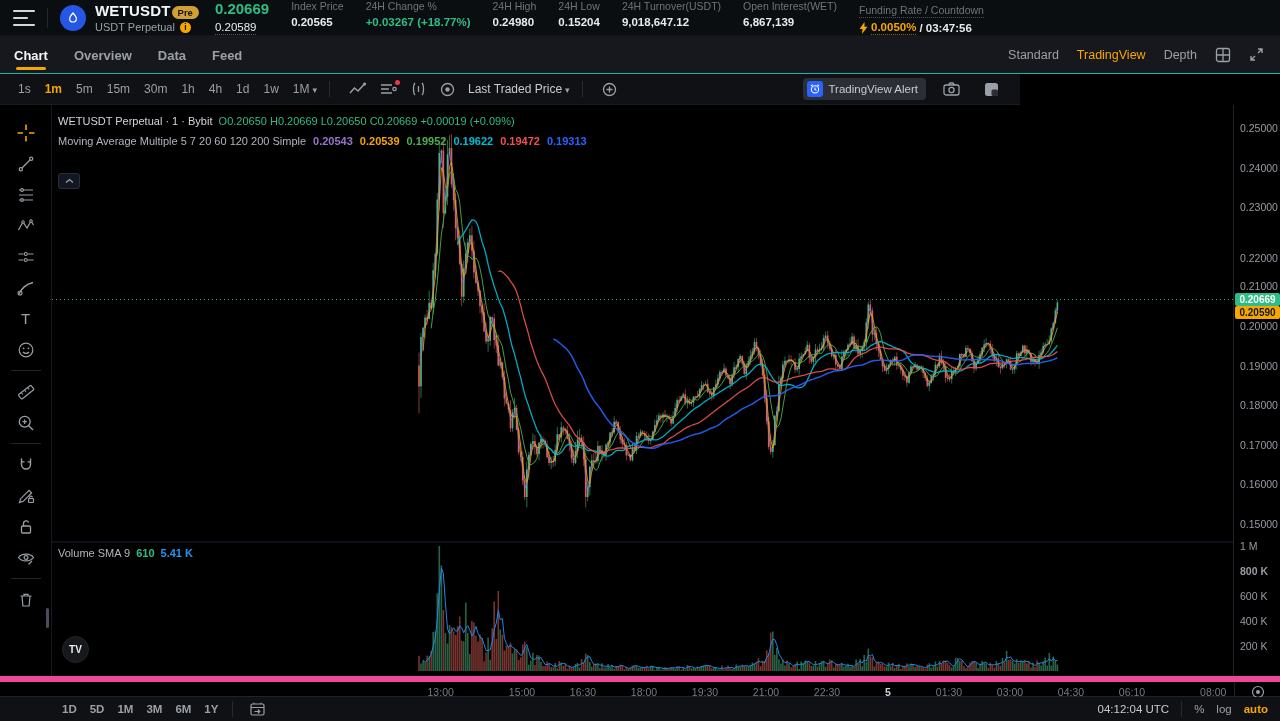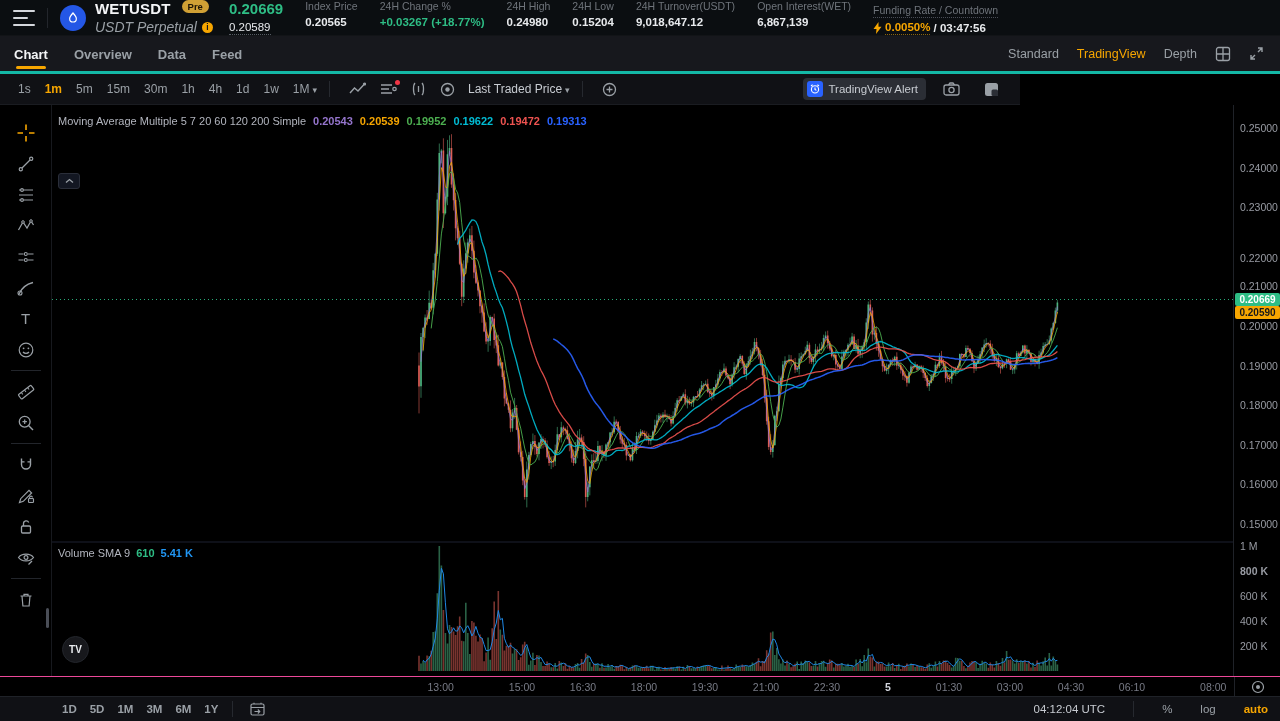--- a/index.html
+++ b/index.html
@@ -8,40 +8,40 @@
   .app { position:absolute; inset:0; }
 
   
   .topbar { position:absolute; left:0; top:0; width:1280px; height:36px; background:#0b0e11; display:flex; align-items:center; border-bottom:1px solid #121417; }
   .hamburger { width:22px; height:16px; margin-left:13px; display:flex; flex-direction:column; justify-content:space-between; cursor:pointer; }
   .hamburger span { display:block; height:2px; background:#d4d7dc; border-radius:1px; }
   .hamburger span:nth-child(2){ width:70%; }
   .topdiv { width:1px; height:20px; background:#23262c; margin:0 12px; }
   .bybit-logo { width:26px; height:26px; border-radius:50%; background:#2457e6; display:flex; align-items:center; justify-content:center; margin-right:9px; }
   .sym-block { margin-right:16px; }
-  .sym-row { display:flex; align-items:flex-start; gap:11px; }
+  .sym-row { display:flex; align-items:flex-end; gap:1px; }
   .sym-title { font-size:15px; font-weight:bold; color:#f4f5f7; letter-spacing:.2px; }
   .pre-badge { background:#d0a035; color:#1d1405; font-size:9.5px; font-weight:bold; padding:1px 6px; border-radius:7px; }
   .sym-sub { display:flex; align-items:center; gap:5px; margin-top:2px; }
-  .sym-sub-label { font-size:14px; color:#9aa0a6;font-style:italic; }
+  .sym-sub-label { font-size:11px; color:#9aa0a6; }
   .info-i { width:11px; height:11px; border-radius:50%; background:#f7a600; color:#17181c; font-size:8.5px; font-weight:bold; display:flex; align-items:center; justify-content:center; }
   .price-block { margin-right:22px; }
   .last-price { font-size:15px; font-weight:bold; color:#2ebd85; }
   .mark-price { font-size:11.5px; color:#e8eaed; margin-top:2px; display:inline-block; border-bottom:1px dotted #565b63; padding-bottom:1px; }
   .stats { display:flex; align-items:flex-start; gap:22px; }
   .stat .lbl { font-size:10.5px; color:#6f747b; white-space:nowrap; }
   .stat .val { font-size:11.5px; font-weight:bold; color:#e8eaed; margin-top:4px; white-space:nowrap; }
   .stat .val.green { color:#2ebd85; }
   .stat .lbl.dotted { border-bottom:1px dotted #4a4e57; padding-bottom:1px; display:inline-block; }
   .funding-val { display:flex; align-items:center; gap:3px; font-size:11.5px; font-weight:bold; margin-top:3px; }
   .funding-rate { color:#f7a600; border-bottom:1px dotted #8a6410; padding-bottom:1px; }
   .funding-cd { color:#e8eaed; }
 
   
-  .tabrow { position:absolute; left:0; top:36px; width:1280px; height:38px; background:#17181d; display:flex; align-items:center; border-bottom:3px solid #14b8a6; }
+  .tabrow { position:absolute; left:0; top:36px; width:1280px; height:38px; background:#17181d; display:flex; align-items:center; border-bottom:1px solid #14b8a6; }
   .tabs { display:flex; gap:26px; margin-left:14px; }
   .tab { font-size:13px; font-weight:bold; color:#9aa0a6; padding:10px 0 8px; position:relative; cursor:pointer; }
   .tab.active { color:#f4f5f7; }
   .tab.active::after { content:""; position:absolute; left:2px; right:2px; bottom:1px; height:3px; border-radius:2px; background:#f7a600; }
   .tabrow-right { margin-left:auto; display:flex; align-items:center; gap:18px; margin-right:16px; }
   .viewmode { font-size:12.5px; color:#9aa0a6; cursor:pointer; }
   .viewmode.active { color:#f7a600; }
   .tr-icon { cursor:pointer; display:flex; align-items:center; }
 
   
@@ -83,30 +83,30 @@
   .vol-legend .s { color:#2196f3; font-weight:bold; margin-left:6px; }
   .tv-logo { position:absolute; left:10px; top:531px; width:27px; height:27px; border-radius:50%; background:#17181c; border:1px solid #23262c; color:#e8eaed; font-size:10px; font-weight:bold; display:flex; align-items:center; justify-content:center; cursor:pointer; }
 
   .price-axis { position:absolute; left:1233px; top:0; width:47px; height:571px; border-left:1px solid #1f2228; background:#000; }
   .ytick { position:absolute; left:6px; font-size:10.5px; color:#989ba3; }
   .badge { position:absolute; left:1px; width:45px; height:13px; border-radius:2px; font-size:10px; font-weight:bold; text-align:center; line-height:13px; }
   .badge.green { background:#2ebd85; color:#fff; }
   .badge.yellow { background:#f7a600; color:#16171a; }
 
   
-  .time-axis { position:absolute; left:0; top:676px; width:1280px; height:21px; background:#000; border-top:1px solid #ec4899; border-bottom:1px solid #1f2228; }
+  .time-axis { position:absolute; left:0; top:676px; width:1280px; height:21px; background:#000; border-top:6px solid #ec4899; border-bottom:1px solid #1f2228; }
   .xtick { position:absolute; top:4px; font-size:10.5px; color:#787b86; transform:translateX(-50%); }
   .xtick.em { color:#d1d4dc; font-weight:bold; }
   .ta-corner { position:absolute; right:0; top:0; width:46px; height:20px; border-left:1px solid #1f2228; display:flex; align-items:center; justify-content:center; cursor:pointer; }
 
   
   .bottombar { position:absolute; left:0; top:697px; width:1280px; height:24px; background:#101115; display:flex; align-items:center; }
   .rng { font-size:11.5px; font-weight:bold; color:#9aa0a6; margin-left:13px; cursor:pointer; }
   .rng:first-child { margin-left:62px; }
-  .bb-right { margin-left:auto; display:flex; align-items:center; margin-right:12px; gap:28px; }
+  .bb-right { margin-left:auto; display:flex; align-items:center; margin-right:12px; gap:12px; }
   .clock { font-size:11.5px; color:#c7cbd1; cursor:pointer; }
   .scale-btn { font-size:11.5px; color:#9aa0a6; cursor:pointer; }
   .scale-btn.active { color:#f7a600; font-weight:bold; }
   svg.ic { display:block; }
 </style>
 </head>
 <body>
 
 <div class="app">
 
@@ -388,20 +388,24 @@
           <polyline points="371.1,245.4 373.1,222.5 375.1,216.5 377.2,208.1 379.2,204.9 381.2,188.6 383.3,172.2 385.3,136.2 387.3,97.0 389.4,62.6 391.4,67.2 393.4,81.8 395.5,83.1 397.5,61.3 399.5,57.2 401.6,72.5 403.6,99.2 405.6,117.2 407.7,138.4 409.7,161.2 411.7,171.3 413.8,167.8 415.8,149.7 417.8,138.6 419.9,137.8 421.9,147.8 423.9,163.6 426.0,176.9 428.0,188.2 430.0,198.1 432.1,211.7 434.1,223.4 436.1,232.9 438.2,228.1 440.2,220.5 442.2,220.3 444.3,229.7 446.3,245.4 448.3,252.8 450.4,263.4 452.4,274.4 454.4,288.0 456.5,298.9 458.5,308.9 460.5,311.8 462.6,311.2 464.6,311.7 466.6,325.0 468.7,341.3 470.7,358.2 472.7,373.2 474.8,377.4 476.8,368.9 478.8,351.2 480.9,341.6 482.9,338.9 484.9,342.2 487.0,342.8 489.0,340.1 491.0,335.7 493.1,336.4 495.1,342.4 497.1,349.9 499.2,355.5 501.2,357.0 503.2,352.6 505.3,343.6 507.3,335.5 509.3,327.9 511.4,326.2 513.4,323.9 515.4,327.8 517.4,332.7 519.5,342.0 521.5,350.0 523.5,352.4 525.6,346.2 527.6,337.7 529.6,334.7 531.7,341.2 533.7,361.0 535.7,376.1 537.8,378.6 539.8,366.4 541.8,357.8 543.9,356.0 545.9,351.2 547.9,348.5 550.0,345.4 552.0,348.6 554.0,345.6 556.1,342.4 558.1,334.8 560.1,330.7 562.2,323.9 564.2,320.3 566.2,320.0 568.3,326.0 570.3,333.3 572.3,337.9 574.4,343.2 576.4,346.8 578.4,351.9 580.5,349.3 582.5,347.7 584.5,339.6 586.6,335.6 588.6,329.4 590.6,328.5 592.7,328.5 594.7,330.8 596.7,333.5 598.8,334.4 600.8,332.2 602.8,326.9 604.9,320.8 606.9,315.4 608.9,312.9 611.0,310.9 613.0,311.3 615.0,310.8 617.1,312.4 619.1,314.6 621.1,314.5 623.2,310.8 625.2,303.1 627.2,297.9 629.3,294.0 631.3,292.0 633.3,293.0 635.4,294.6 637.4,297.7 639.4,297.4 641.5,295.9 643.5,293.5 645.5,291.7 647.6,289.2 649.6,285.5 651.6,281.5 653.7,279.6 655.7,281.9 657.7,284.8 659.8,288.8 661.8,287.2 663.8,284.1 665.9,278.4 667.9,273.3 669.9,269.2 672.0,265.9 674.0,267.1 676.0,269.1 678.1,274.4 680.1,274.1 682.1,270.4 684.2,264.6 686.2,259.3 688.2,255.5 690.3,254.4 692.3,259.5 694.3,262.7 696.4,261.8 698.4,255.7 700.4,251.0 702.5,244.8 704.5,242.2 706.5,243.2 708.6,250.6 710.6,259.6 712.6,274.1 714.7,293.1 716.7,317.2 718.7,335.1 720.8,343.0 722.8,332.5 724.8,319.0 726.9,298.7 728.9,286.2 730.9,270.6 733.0,262.8 735.0,257.2 737.0,255.5 739.1,255.6 741.1,255.8 743.1,259.3 745.2,262.0 747.2,260.7 749.2,256.2 751.3,251.3 753.3,248.8 755.3,244.9 757.4,246.2 759.4,249.9 761.4,253.9 763.5,251.1 765.5,247.6 767.5,245.0 769.6,244.4 771.6,239.9 773.6,235.4 775.7,234.0 777.7,237.5 779.7,244.4 781.8,248.3 783.8,253.6 785.8,257.0 787.9,261.7 789.9,258.9 791.9,254.0 794.0,247.5 796.0,243.6 798.0,241.2 800.1,236.8 802.1,238.2 804.1,238.6 806.1,244.4 808.2,244.9 810.2,245.5 812.2,241.6 814.3,232.2 816.3,218.0 818.3,207.4 820.4,211.4 822.4,220.9 824.4,232.0 826.5,237.5 828.5,246.3 830.5,253.8 832.6,260.4 834.6,263.6 836.6,263.3 838.7,259.5 840.7,256.9 842.7,254.1 844.8,256.2 846.8,257.6 848.8,261.9 850.9,265.2 852.9,268.8 854.9,273.1 857.0,272.0 859.0,268.9 861.0,263.6 863.1,261.0 865.1,262.1 867.1,261.8 869.2,263.2 871.2,264.3 873.2,268.2 875.3,274.0 877.3,277.3 879.3,276.7 881.4,272.8 883.4,266.8 885.4,263.3 887.5,257.2 889.5,256.6 891.5,256.7 893.6,264.0 895.6,269.3 897.6,273.6 899.7,271.3 901.7,268.7 903.7,265.0 905.8,263.4 907.8,257.8 909.8,253.2 911.9,250.1 913.9,248.2 915.9,246.4 918.0,245.0 920.0,249.4 922.0,255.9 924.1,259.1 926.1,258.4 928.1,253.6 930.2,248.7 932.2,243.8 934.2,240.0 936.3,238.6 938.3,240.0 940.3,244.5 942.4,250.4 944.4,253.5 946.4,257.1 948.5,259.4 950.5,261.4 952.5,260.4 954.6,257.4 956.6,256.8 958.6,258.7 960.7,262.1 962.7,263.1 964.7,257.6 966.8,253.1 968.8,248.9 970.8,246.3 972.9,245.5 974.9,244.6 976.9,247.2 979.0,250.0 981.0,253.1 983.0,256.1 985.1,256.7 987.1,255.4 989.1,252.2 991.2,246.2 993.2,242.7 995.2,240.0 997.3,238.1 999.3,232.7 1001.3,225.6 1003.4,215.6 1005.4,207.0 " fill="none" stroke="#f7a600" stroke-width="0.9" opacity="0.9"></polyline>
           <polyline points="379.2,223.4 381.2,206.8 383.3,194.8 385.3,176.5 387.3,153.0 389.4,128.9 391.4,116.1 393.4,100.3 395.5,83.7 397.5,68.6 399.5,66.4 401.6,73.2 403.6,84.3 405.6,87.9 407.7,97.4 409.7,117.8 411.7,135.0 413.8,144.8 415.8,150.9 417.8,151.9 419.9,153.7 421.9,154.9 423.9,152.9 426.0,156.0 428.0,163.6 430.0,173.6 432.1,187.3 434.1,200.3 436.1,210.1 438.2,215.0 440.2,219.0 442.2,223.8 444.3,228.5 446.3,233.4 448.3,236.4 450.4,241.6 452.4,253.2 454.4,265.4 456.5,275.3 458.5,287.2 460.5,293.9 462.6,300.4 464.6,307.9 466.6,315.6 468.7,323.2 470.7,333.3 472.7,343.1 474.8,351.3 476.8,358.0 478.8,360.0 480.9,358.4 482.9,357.0 484.9,353.2 487.0,345.4 489.0,341.0 491.0,338.9 493.1,339.0 495.1,341.4 497.1,343.7 499.2,344.7 501.2,347.5 503.2,349.0 505.3,348.1 507.3,347.1 509.3,342.8 511.4,338.0 513.4,333.5 515.4,330.3 517.4,329.4 519.5,332.8 521.5,336.5 523.5,339.9 525.6,341.4 527.6,342.4 529.6,342.9 531.7,345.1 533.7,350.6 535.7,354.1 537.8,356.3 539.8,359.2 541.8,362.7 543.9,365.4 545.9,363.5 547.9,357.3 550.0,352.3 552.0,350.7 554.0,348.4 556.1,345.6 558.1,341.6 560.1,339.7 562.2,335.1 564.2,330.8 566.2,327.4 568.3,326.7 570.3,326.9 572.3,328.7 574.4,332.0 576.4,336.7 578.4,342.2 580.5,344.6 582.5,346.1 584.5,344.9 586.6,343.6 588.6,340.2 590.6,337.1 592.7,333.6 594.7,332.3 596.7,331.0 598.8,331.4 600.8,330.8 602.8,329.9 604.9,328.1 606.9,325.2 608.9,322.2 611.0,318.4 613.0,315.3 615.0,313.0 617.1,312.2 619.1,312.6 621.1,312.7 623.2,311.3 625.2,309.2 627.2,306.9 629.3,304.0 631.3,300.5 633.3,297.6 635.4,295.5 637.4,294.9 639.4,295.2 641.5,294.7 643.5,294.7 645.5,295.1 647.6,293.1 649.6,290.8 651.6,288.1 653.7,285.5 655.7,284.8 657.7,284.4 659.8,284.2 661.8,283.9 663.8,283.8 665.9,282.9 667.9,281.2 669.9,278.4 672.0,274.8 674.0,271.9 676.0,270.6 678.1,270.6 680.1,270.1 682.1,269.4 684.2,268.6 686.2,267.3 688.2,264.4 690.3,262.3 692.3,260.9 694.3,259.6 696.4,258.6 698.4,257.1 700.4,256.0 702.5,254.0 704.5,251.8 706.5,249.0 708.6,248.9 710.6,250.9 712.6,256.9 714.7,266.9 716.7,281.9 718.7,296.7 720.8,309.7 722.8,317.0 724.8,322.2 726.9,320.2 728.9,314.0 730.9,302.2 733.0,289.2 735.0,277.3 737.0,269.2 739.1,262.0 741.1,258.9 743.1,257.7 745.2,258.3 747.2,258.0 749.2,257.2 751.3,256.5 753.3,255.1 755.3,252.6 757.4,250.9 759.4,249.9 761.4,249.7 763.5,248.7 765.5,248.3 767.5,248.1 769.6,248.5 771.6,245.6 773.6,241.9 775.7,239.9 777.7,239.8 779.7,240.5 781.8,241.3 783.8,243.8 785.8,247.8 787.9,252.6 789.9,254.5 791.9,254.9 794.0,253.9 796.0,252.5 798.0,249.6 800.1,245.3 802.1,242.4 804.1,240.9 806.1,241.2 808.2,241.3 810.2,241.6 812.2,241.3 814.3,239.3 816.3,233.0 818.3,228.0 820.4,225.2 822.4,222.7 824.4,222.2 826.5,223.4 828.5,228.7 830.5,237.5 832.6,246.2 834.6,251.1 836.6,255.7 838.7,258.0 840.7,259.4 842.7,259.1 844.8,259.0 846.8,258.2 848.8,258.3 850.9,259.8 852.9,262.2 854.9,265.2 857.0,267.5 859.0,267.6 861.0,267.8 863.1,267.1 865.1,266.2 867.1,264.9 869.2,262.8 871.2,262.9 873.2,264.6 875.3,267.3 877.3,269.9 879.3,270.9 881.4,272.0 883.4,271.5 885.4,270.5 887.5,267.3 889.5,264.0 891.5,261.6 893.6,261.8 895.6,262.5 897.6,264.5 899.7,265.3 901.7,267.4 903.7,268.1 905.8,268.2 907.8,264.7 909.8,261.2 911.9,258.1 913.9,254.8 915.9,251.7 918.0,249.5 920.0,248.8 922.0,250.9 924.1,252.0 926.1,252.3 928.1,253.2 930.2,253.0 932.2,251.8 934.2,249.2 936.3,245.6 938.3,243.6 940.3,243.2 942.4,244.2 944.4,245.7 946.4,248.9 948.5,252.6 950.5,255.5 952.5,257.7 954.6,258.1 956.6,258.2 958.6,259.9 960.7,260.3 962.7,259.8 964.7,258.3 966.8,257.1 968.8,256.1 970.8,253.8 972.9,251.5 974.9,248.6 976.9,247.0 979.0,248.2 981.0,248.7 983.0,250.0 985.1,252.7 987.1,252.9 989.1,253.3 991.2,252.3 993.2,249.8 995.2,247.7 997.3,244.6 999.3,239.5 1001.3,234.9 1003.4,228.9 1005.4,222.7 " fill="none" stroke="#4caf50" stroke-width="1" opacity="0.9"></polyline>
           <polyline points="405.6,139.4 407.7,133.3 409.7,131.3 411.7,128.3 413.8,125.1 415.8,121.3 417.8,117.9 419.9,115.0 421.9,115.1 423.9,116.6 426.0,121.1 428.0,128.8 430.0,136.9 432.1,142.8 434.1,150.0 436.1,159.4 438.2,167.8 440.2,174.5 442.2,181.5 444.3,187.4 446.3,193.8 448.3,198.7 450.4,202.7 452.4,209.2 454.4,216.7 456.5,225.1 458.5,234.8 460.5,242.8 462.6,249.6 464.6,257.0 466.6,265.1 468.7,272.6 470.7,281.0 472.7,289.3 474.8,295.7 476.8,301.4 478.8,307.7 480.9,313.9 482.9,319.2 484.9,324.6 487.0,328.5 489.0,332.3 491.0,335.5 493.1,337.8 495.1,340.4 497.1,343.1 499.2,344.8 501.2,347.2 503.2,349.3 505.3,349.5 507.3,348.8 509.3,347.3 511.4,344.7 513.4,341.4 515.4,339.9 517.4,339.3 519.5,340.0 521.5,341.1 523.5,341.3 525.6,340.6 527.6,340.4 529.6,340.5 531.7,341.4 533.7,344.1 535.7,345.6 537.8,345.7 539.8,345.7 541.8,345.7 543.9,346.3 545.9,346.8 547.9,347.7 550.0,348.9 552.0,350.2 554.0,350.9 556.1,351.1 558.1,350.5 560.1,349.2 562.2,347.2 564.2,345.7 566.2,345.3 568.3,345.4 570.3,345.5 572.3,344.8 574.4,342.7 576.4,341.1 578.4,340.8 580.5,340.2 582.5,339.6 584.5,338.3 586.6,337.8 588.6,336.7 590.6,335.8 592.7,334.8 594.7,334.5 596.7,334.4 598.8,334.7 600.8,334.7 602.8,334.9 604.9,334.8 606.9,334.0 608.9,332.9 611.0,331.5 613.0,330.0 615.0,328.1 617.1,326.3 619.1,324.4 621.1,322.9 623.2,320.8 625.2,319.0 627.2,317.2 629.3,315.4 631.3,313.5 633.3,311.9 635.4,310.0 637.4,308.1 639.4,306.3 641.5,304.6 643.5,303.1 645.5,301.9 647.6,300.6 649.6,299.0 651.6,297.5 653.7,295.9 655.7,294.7 657.7,293.4 659.8,292.0 661.8,290.6 663.8,289.4 665.9,288.3 667.9,286.9 669.9,285.7 672.0,284.4 674.0,283.0 676.0,281.9 678.1,280.9 680.1,279.5 682.1,278.0 684.2,276.6 686.2,274.7 688.2,273.0 690.3,271.9 692.3,271.4 694.3,270.4 696.4,268.9 698.4,267.0 700.4,264.8 702.5,262.5 704.5,260.7 706.5,259.5 708.6,259.1 710.6,259.3 712.6,260.7 714.7,263.0 716.7,266.5 718.7,269.9 720.8,273.4 722.8,275.8 724.8,278.0 726.9,279.3 728.9,280.4 730.9,280.4 733.0,279.8 735.0,279.6 737.0,279.5 739.1,279.8 741.1,280.3 743.1,281.7 745.2,282.7 747.2,282.9 749.2,282.5 751.3,281.5 753.3,279.1 755.3,275.3 757.4,270.8 759.4,266.3 761.4,261.9 763.5,258.6 765.5,255.6 767.5,253.9 769.6,252.3 771.6,251.0 773.6,249.8 775.7,248.8 777.7,248.3 779.7,248.1 781.8,247.7 783.8,247.5 785.8,247.3 787.9,247.9 789.9,247.9 791.9,247.7 794.0,247.7 796.0,247.7 798.0,247.0 800.1,245.7 802.1,245.3 804.1,245.1 806.1,245.2 808.2,245.3 810.2,245.3 812.2,245.5 814.3,244.8 816.3,242.9 818.3,241.0 820.4,239.9 822.4,238.8 824.4,237.7 826.5,237.0 828.5,236.5 830.5,237.0 832.6,237.9 834.6,238.9 836.6,239.9 838.7,240.7 840.7,241.9 842.7,242.3 844.8,243.3 846.8,243.9 848.8,244.8 850.9,246.3 852.9,248.0 854.9,251.0 857.0,254.4 859.0,257.2 861.0,258.8 863.1,260.4 865.1,261.7 867.1,262.4 869.2,262.9 871.2,263.3 873.2,263.6 875.3,264.5 877.3,265.4 879.3,266.2 881.4,266.8 883.4,267.3 885.4,267.3 887.5,266.8 889.5,266.5 891.5,266.0 893.6,266.1 895.6,265.9 897.6,266.2 899.7,266.5 901.7,266.6 903.7,266.8 905.8,266.7 907.8,266.0 909.8,265.3 911.9,264.5 913.9,263.0 915.9,261.2 918.0,259.7 920.0,258.9 922.0,258.6 924.1,258.5 926.1,258.2 928.1,258.1 930.2,257.3 932.2,256.3 934.2,254.5 936.3,252.7 938.3,251.2 940.3,250.5 942.4,250.0 944.4,249.5 946.4,249.5 948.5,250.2 950.5,250.7 952.5,251.1 954.6,251.6 956.6,252.3 958.6,253.1 960.7,253.5 962.7,253.4 964.7,252.9 966.8,252.7 968.8,252.7 970.8,252.6 972.9,253.0 974.9,253.3 976.9,253.8 979.0,254.5 981.0,254.6 983.0,254.7 985.1,255.0 987.1,254.4 989.1,253.6 991.2,252.7 993.2,251.7 995.2,251.0 997.3,249.9 999.3,247.8 1001.3,245.5 1003.4,242.8 1005.4,240.3 " fill="none" stroke="#00bcd4" stroke-width="1.3" opacity="0.9"></polyline>
           <polyline points="446.3,166.6 448.3,166.0 450.4,167.0 452.4,168.8 454.4,170.9 456.5,173.2 458.5,176.3 460.5,178.9 462.6,182.4 464.6,186.8 466.6,193.1 468.7,200.7 470.7,208.9 472.7,216.0 474.8,222.9 476.8,230.4 478.8,237.8 480.9,244.2 482.9,250.4 484.9,256.0 487.0,261.1 489.0,265.5 491.0,269.1 493.1,273.5 495.1,278.6 497.1,284.1 499.2,289.8 501.2,295.0 503.2,299.5 505.3,303.3 507.3,306.9 509.3,309.9 511.4,312.9 513.4,315.3 515.4,317.8 517.4,320.4 519.5,323.9 521.5,327.5 523.5,330.3 525.6,332.6 527.6,334.4 529.6,336.4 531.7,338.5 533.7,340.9 535.7,343.0 537.8,344.4 539.8,345.2 541.8,346.5 543.9,347.8 545.9,348.2 547.9,348.2 550.0,348.1 552.0,347.5 554.0,346.2 556.1,345.5 558.1,344.9 560.1,344.6 562.2,344.1 564.2,343.5 566.2,343.0 568.3,342.9 570.3,343.0 572.3,343.1 574.4,343.4 576.4,343.3 578.4,343.3 580.5,342.9 582.5,342.6 584.5,342.3 586.6,342.3 588.6,342.2 590.6,342.3 592.7,342.5 594.7,342.7 596.7,342.8 598.8,342.6 600.8,342.0 602.8,341.0 604.9,340.3 606.9,339.7 608.9,339.2 611.0,338.5 613.0,337.4 615.0,335.4 617.1,333.7 619.1,332.6 621.1,331.5 623.2,330.2 625.2,328.6 627.2,327.5 629.3,326.1 631.3,324.6 633.3,323.3 635.4,322.2 637.4,321.3 639.4,320.5 641.5,319.6 643.5,319.0 645.5,318.4 647.6,317.3 649.6,316.0 651.6,314.5 653.7,313.0 655.7,311.4 657.7,309.8 659.8,308.2 661.8,306.7 663.8,305.1 665.9,303.6 667.9,302.0 669.9,300.6 672.0,298.9 674.0,297.4 676.0,295.9 678.1,294.5 680.1,292.9 682.1,291.3 684.2,289.8 686.2,288.3 688.2,286.8 690.3,285.5 692.3,284.4 694.3,283.2 696.4,281.8 698.4,280.2 700.4,278.4 702.5,276.6 704.5,275.1 706.5,273.9 708.6,273.0 710.6,272.5 712.6,272.6 714.7,273.0 716.7,274.2 718.7,275.4 720.8,276.4 722.8,276.9 724.8,277.3 726.9,277.0 728.9,276.7 730.9,276.2 733.0,275.6 735.0,275.0 737.0,274.2 739.1,273.4 741.1,272.5 743.1,272.1 745.2,271.7 747.2,271.2 749.2,270.8 751.3,270.4 753.3,269.9 755.3,269.2 757.4,268.6 759.4,268.1 761.4,267.6 763.5,267.2 765.5,266.8 767.5,266.6 769.6,266.4 771.6,265.7 773.6,264.8 775.7,264.2 777.7,263.9 779.7,263.9 781.8,264.0 783.8,264.6 785.8,265.0 787.9,265.4 789.9,265.2 791.9,264.6 794.0,263.4 796.0,261.5 798.0,258.9 800.1,256.0 802.1,253.6 804.1,251.9 806.1,250.4 808.2,249.6 810.2,248.8 812.2,248.2 814.3,247.3 816.3,245.9 818.3,244.6 820.4,244.0 822.4,243.2 824.4,242.6 826.5,242.1 828.5,242.2 830.5,242.4 832.6,242.8 834.6,243.3 836.6,243.8 838.7,243.8 840.7,243.8 842.7,243.8 844.8,244.2 846.8,244.6 848.8,245.1 850.9,245.8 852.9,246.7 854.9,247.9 857.0,248.6 859.0,249.1 861.0,249.3 863.1,249.6 865.1,249.7 867.1,249.7 869.2,249.7 871.2,250.1 873.2,250.8 875.3,251.7 877.3,252.6 879.3,253.4 881.4,254.4 883.4,254.8 885.4,255.3 887.5,255.3 889.5,255.6 891.5,256.1 893.6,257.0 895.6,258.4 897.6,260.3 899.7,261.8 901.7,262.7 903.7,263.6 905.8,264.2 907.8,264.2 909.8,264.1 911.9,263.9 913.9,263.3 915.9,262.8 918.0,262.5 920.0,262.6 922.0,262.7 924.1,262.9 926.1,262.7 928.1,262.5 930.2,261.9 932.2,261.1 934.2,260.3 936.3,259.3 938.3,258.7 940.3,258.5 942.4,258.3 944.4,258.2 946.4,258.1 948.5,258.1 950.5,258.0 952.5,257.8 954.6,257.3 956.6,256.7 958.6,256.4 960.7,256.2 962.7,256.0 964.7,255.7 966.8,255.5 968.8,255.4 970.8,254.9 972.9,254.6 974.9,253.9 976.9,253.3 979.0,252.9 981.0,252.6 983.0,252.3 985.1,252.2 987.1,252.0 989.1,251.9 991.2,251.7 993.2,251.4 995.2,251.3 997.3,251.1 999.3,250.5 1001.3,249.5 1003.4,248.1 1005.4,246.6 " fill="none" stroke="#ef5350" stroke-width="1.3" opacity="0.9"></polyline>
           <polyline points="501.2,233.8 503.2,234.8 505.3,236.2 507.3,237.8 509.3,239.5 511.4,241.1 513.4,243.0 515.4,245.0 517.4,247.6 519.5,250.6 521.5,254.6 523.5,259.0 525.6,263.3 527.6,266.7 529.6,270.3 531.7,274.9 533.7,280.1 535.7,284.6 537.8,288.6 539.8,292.0 541.8,295.4 543.9,298.3 545.9,300.6 547.9,303.3 550.0,306.3 552.0,309.5 554.0,312.6 556.1,315.4 558.1,317.8 560.1,320.1 562.2,322.0 564.2,323.7 566.2,325.5 568.3,327.1 570.3,328.7 572.3,330.2 574.4,332.3 576.4,334.3 578.4,336.1 580.5,337.6 582.5,338.9 584.5,340.0 586.6,340.9 588.6,341.4 590.6,341.8 592.7,342.2 594.7,342.4 596.7,342.8 598.8,343.2 600.8,343.3 602.8,342.9 604.9,342.3 606.9,341.4 608.9,340.2 611.0,339.3 613.0,338.8 615.0,338.4 617.1,338.0 619.1,337.7 621.1,337.1 623.2,336.6 625.2,336.0 627.2,335.4 629.3,334.7 631.3,333.8 633.3,332.9 635.4,332.0 637.4,331.1 639.4,330.4 641.5,329.8 643.5,329.2 645.5,328.8 647.6,328.2 649.6,327.5 651.6,326.7 653.7,325.8 655.7,324.8 657.7,323.8 659.8,323.0 661.8,322.2 663.8,321.4 665.9,320.4 667.9,319.1 669.9,317.3 672.0,315.5 674.0,314.2 676.0,312.9 678.1,311.8 680.1,310.5 682.1,309.3 684.2,308.0 686.2,306.6 688.2,305.1 690.3,303.9 692.3,302.9 694.3,301.9 696.4,300.8 698.4,299.9 700.4,298.8 702.5,297.5 704.5,296.1 706.5,294.8 708.6,293.6 710.6,292.4 712.6,291.5 714.7,290.9 716.7,290.9 718.7,291.0 720.8,291.1 722.8,290.8 724.8,290.5 726.9,289.8 728.9,288.9 730.9,287.8 733.0,286.6 735.0,285.4 737.0,284.4 739.1,283.4 741.1,282.5 743.1,281.9 745.2,281.1 747.2,280.3 749.2,279.4 751.3,278.5 753.3,277.4 755.3,276.3 757.4,275.4 759.4,274.7 761.4,274.1 763.5,273.3 765.5,272.6 767.5,272.0 769.6,271.1 771.6,270.2 773.6,269.2 775.7,268.3 777.7,267.6 779.7,267.0 781.8,266.3 783.8,266.0 785.8,265.7 787.9,265.5 789.9,265.0 791.9,264.4 794.0,263.8 796.0,263.0 798.0,262.4 800.1,261.7 802.1,261.2 804.1,260.8 806.1,260.6 808.2,260.3 810.2,259.9 812.2,259.3 814.3,258.4 816.3,257.4 818.3,256.5 820.4,256.0 822.4,255.6 824.4,255.5 826.5,255.3 828.5,255.0 830.5,255.1 832.6,255.2 834.6,255.4 836.6,255.6 838.7,255.9 840.7,256.1 842.7,256.1 844.8,256.1 846.8,256.0 848.8,255.5 850.9,254.9 852.9,253.8 854.9,252.8 857.0,251.7 859.0,250.9 861.0,250.3 863.1,250.0 865.1,249.9 867.1,249.9 869.2,250.0 871.2,250.2 873.2,250.5 875.3,250.8 877.3,251.1 879.3,251.2 881.4,251.3 883.4,251.4 885.4,251.6 887.5,251.6 889.5,251.8 891.5,252.1 893.6,252.4 895.6,252.6 897.6,253.0 899.7,253.3 901.7,253.6 903.7,253.9 905.8,254.1 907.8,254.4 909.8,254.7 911.9,254.9 913.9,254.9 915.9,254.7 918.0,254.7 920.0,254.7 922.0,254.7 924.1,254.6 926.1,254.6 928.1,254.7 930.2,254.7 932.2,254.6 934.2,254.6 936.3,254.7 938.3,254.7 940.3,254.9 942.4,255.0 944.4,255.1 946.4,255.4 948.5,255.8 950.5,256.4 952.5,257.3 954.6,258.0 956.6,258.5 958.6,259.0 960.7,259.4 962.7,259.6 964.7,259.5 966.8,259.4 968.8,259.1 970.8,258.7 972.9,258.6 974.9,258.4 976.9,258.3 979.0,258.4 981.0,258.3 983.0,258.2 985.1,258.1 987.1,257.8 989.1,257.5 991.2,256.9 993.2,256.5 995.2,256.2 997.3,255.8 999.3,255.3 1001.3,254.6 1003.4,253.7 1005.4,252.7 " fill="none" stroke="#2962ff" stroke-width="1.5" opacity="0.9"></polyline>
           <line x1="0" x2="1181" y1="194.5" y2="194.5" stroke="#2ebd85" stroke-width="1" stroke-dasharray="1,3" opacity="0.9"></line>
           <line x1="0" x2="1181" y1="437" y2="437" stroke="#1c2030" stroke-width="1"></line>
         </svg>
 
       <div class="legend">
+        <div>
+          <span class="lg-title">WETUSDT Perpetual · 1 · Bybit</span>&nbsp;
+          <span class="lg-green">O0.20650  H0.20669  L0.20650  C0.20669  +0.00019 (+0.09%)</span>
+        </div>
         <div class="lg-row3">
           <span class="lg-gray">Moving Average Multiple 5 7 20 60 120 200 Simple</span><span class="mav" style="color: rgb(149, 117, 205);">0.20543</span><span class="mav" style="color: rgb(247, 166, 0);">0.20539</span><span class="mav" style="color: rgb(76, 175, 80);">0.19952</span><span class="mav" style="color: rgb(0, 188, 212);">0.19622</span><span class="mav" style="color: rgb(239, 83, 80);">0.19472</span><span class="mav" style="color: rgb(41, 98, 255);">0.19313</span>
         </div>
       </div>
 
       <div class="collapse-btn">
         <svg class="ic" width="9" height="6" viewBox="0 0 9 6">
             <path d="M1 4.5 L4.5 1.5 L8 4.5" fill="none" stroke="#9aa0a6" stroke-width="1.3"></path>
           </svg>
       </div>

